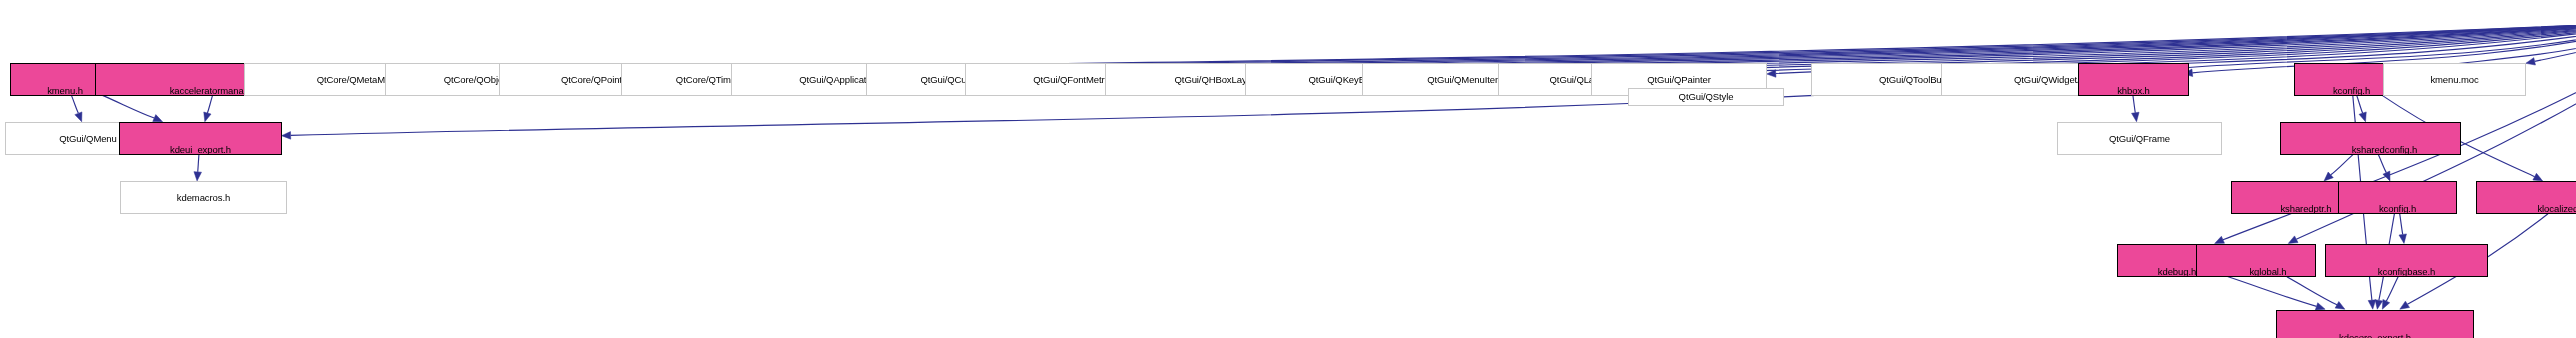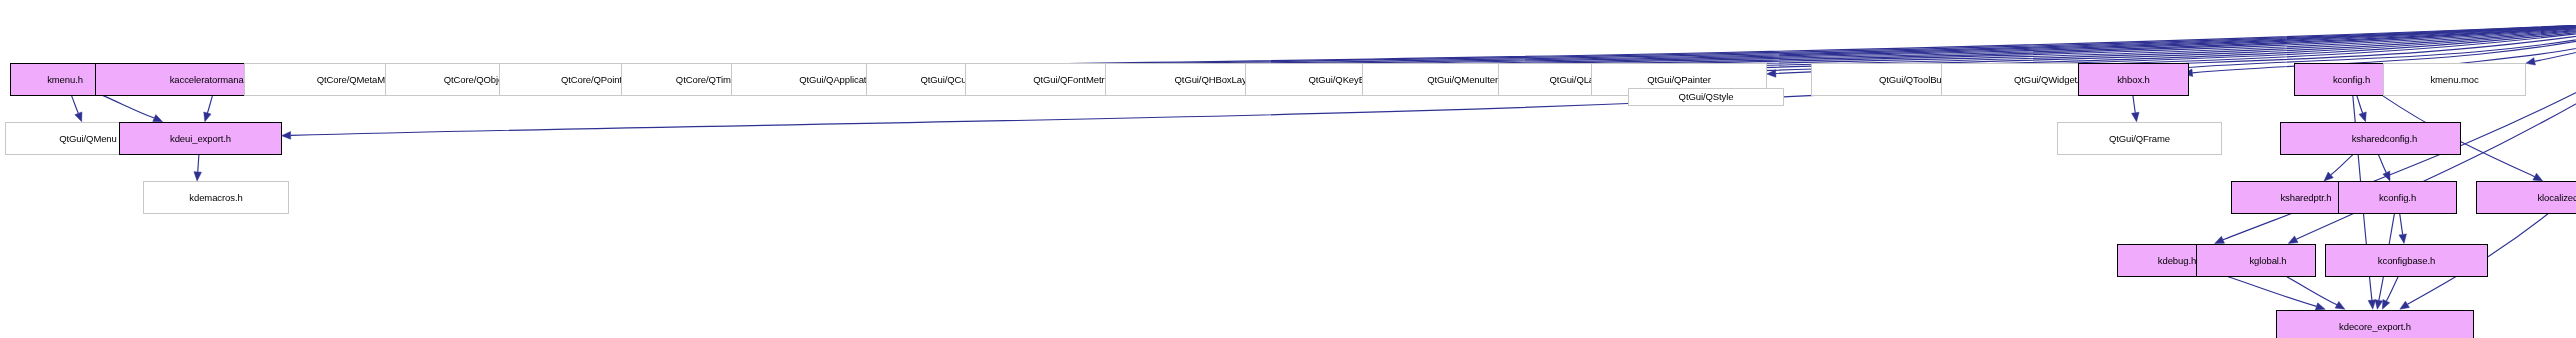--- a/index.html
+++ b/index.html
@@ -40,22 +40,23 @@
     display: flex;
     align-items: center;
     justify-content: center;
     white-space: nowrap;
     font-size: 9.5px;
     line-height: 1;
     color: #000000;
     letter-spacing: -0.1px;
   }
   .gnode.kind-local {
-    background: #f0abfc;
+    background: #ec4899;
     border: 1.3px solid #000000;
+    align-items: flex-end;
   }
   .gnode.kind-system {
     background: #ffffff;
     border: 0.8px solid #c8c8c8;
   }
 </style>
 </head>
 <body>
 
 <div id="graph-wrap">
@@ -207,21 +208,21 @@
       </div>
       <div class="gnode kind-local" style="left: 119px; top: 122px; width: 163px; height: 33px;">
         <span>kdeui_export.h</span>
       </div>
       <div class="gnode kind-system" style="left: 2057px; top: 122px; width: 165px; height: 33px;">
         <span>QtGui/QFrame</span>
       </div>
       <div class="gnode kind-local" style="left: 2280px; top: 122px; width: 181px; height: 33px; padding-left: 28px;">
         <span>ksharedconfig.h</span>
       </div>
-      <div class="gnode kind-system" style="left: 120px; top: 181px; width: 146px; height: 33px; margin-left: 23px;">
+      <div class="gnode kind-system" style="left: 120px; top: 181px; width: 167px; height: 33px;">
         <span>kdemacros.h</span>
       </div>
       <div class="gnode kind-local" style="left: 2231px; top: 181px; width: 150px; height: 33px;">
         <span>ksharedptr.h</span>
       </div>
       <div class="gnode kind-local" style="left: 2338px; top: 181px; width: 119px; height: 33px;">
         <span>kconfig.h</span>
       </div>
       <div class="gnode kind-local" style="left: 2476px; top: 181px; width: 194px; height: 33px;">
         <span>klocalizedstring.h</span>

